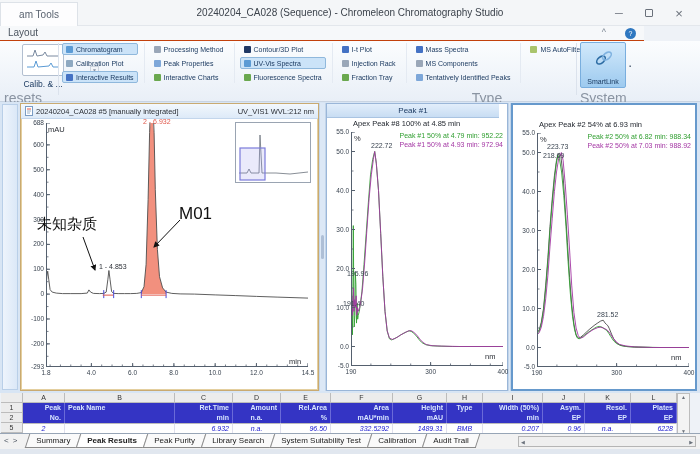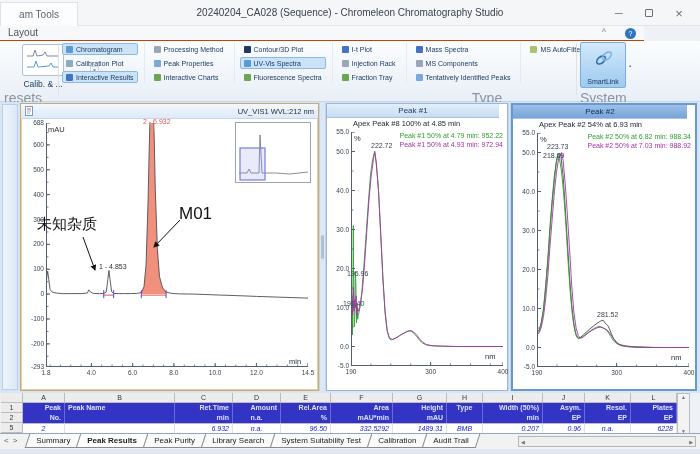--- a/index.html
+++ b/index.html
@@ -236,20 +236,21 @@
   <div class="left-strip"></div>
 
   <div class="chrom-panel">
     <div class="chrom-header">
       <svg width="8" height="10">
         <rect x="0.5" y="0.5" width="7" height="9" fill="#fff" stroke="#7a9cc4"></rect>
         <line x1="2" y1="3" x2="6" y2="3" stroke="#e0584b"></line>
           <line x1="2" y1="5" x2="6" y2="5" stroke="#9ab0c8"></line>
           <line x1="2" y1="7" x2="5" y2="7" stroke="#9ab0c8"></line>
       </svg>
+      <span>20240204_CA028 #5 [manually integrated]</span>
       <span class="chan">UV_VIS1 WVL:212 nm</span>
     </div>
     <div class="chrom-body" id="wrap-chrom">
       <svg id="svg-chrom" class="plot-svg" style="left:25px;top:4px;" width="262" height="244">
           <polygon points="95.3,171.1 95.3,169.6 98.0,163.7 100.1,141.3 102.1,76.6 103.6,9.5 104.4,0.0 106.9,0.0 108.1,9.5 109.3,66.7 111.4,126.4 113.5,153.7 116.6,164.9 120.1,169.1 120.1,171.1" fill="#f2907e" stroke-width="1"></polygon>
           <polyline points="0.0,164.9 0.8,153.7 1.7,148.2 2.7,156.2 4.1,166.6 6.2,169.1 10.3,170.1 16.5,170.6 24.8,170.6 35.1,170.6 41.3,170.1 42.9,166.9 44.6,169.1 47.4,170.4 53.6,170.6 57.8,170.4 60.2,169.1 61.9,156.2 62.9,147.5 64.0,156.2 65.6,168.6 67.7,170.4 72.2,170.6 78.4,170.6 84.6,170.6 90.8,170.4 95.3,169.6 98.0,163.7 100.1,141.3 102.1,76.6 103.6,9.5 104.4,-17.9 106.9,-17.9 108.1,9.5 109.3,66.7 111.4,126.4 113.5,153.7 116.6,164.9 120.1,169.1 125.8,170.4 134.1,170.9 148.5,171.1 169.2,171.9 189.8,172.6 210.4,173.4 231.1,174.1 262.0,175.1" fill="none" stroke="#4d4d4d" stroke-width="0.9"></polyline>
           <line x1="0.5" y1="0" x2="0.5" y2="244" stroke="#55606e" stroke-width="1"></line>
           <line x1="0" y1="243.5" x2="262" y2="243.5" stroke="#55606e" stroke-width="1"></line>
           <line x1="0" y1="233.30479102956167" x2="2.5" y2="233.30479102956167" stroke="#55606e" stroke-width="0.8"></line>
           <line x1="0" y1="220.868501529052" x2="2.5" y2="220.868501529052" stroke="#55606e" stroke-width="0.8"></line>
@@ -426,21 +427,20 @@
         <span class="tick tx" style="left: 162px; top: 250px; width: 28px;">400</span>
         <span class="spec-lab" style="left: 44px; top: 24px;">222.72</span>
         <span class="spec-lab" style="left: 20px; top: 152px;">195.96</span>
         <span class="spec-lab" style="left: 16px; top: 182px;">191.40</span>
       </div>
   </div>
 
   <div class="vsplit" style="left:508px;width:3px;"></div>
 
   <div class="peak-panel selected" style="left:511px;width:186px;">
-    <div class="peak-header">Peak #2</div>
     <div class="peak-body" id="wrap-p2">
       <span class="apex-title">Apex Peak #2 54% at 6.93 min</span>
       <svg id="svg-p2" class="plot-svg" style="left:24px;top:14px;" width="152" height="234">
           <polyline points="0.0,199.7 2.2,196.9 4.3,189.2 6.5,175.5 8.7,152.1 10.9,124.8 13.0,93.6 15.2,66.3 17.4,42.9 19.5,27.3 21.0,21.4 22.4,20.3 23.9,23.4 26.1,42.9 28.2,74.1 30.4,109.2 32.6,144.3 34.7,171.6 36.9,191.1 39.1,202.0 41.3,205.1 43.4,204.4 46.3,202.0 49.2,199.3 52.1,196.6 55.0,194.2 57.9,191.9 60.8,189.9 63.7,188.0 66.2,187.2 68.0,189.9 69.5,191.5 70.9,192.7 72.4,195.8 74.6,201.2 76.7,205.9 79.6,209.8 83.2,212.2 88.3,213.3 97.7,214.1 115.8,214.5 152.0,214.5" fill="none" stroke="#4a4a4a" stroke-width="0.9"></polyline>
           <polyline points="0.0,200.8 2.2,198.1 4.3,191.1 6.5,177.4 8.7,156.0 10.9,128.7 13.0,97.5 15.2,70.2 17.4,46.8 19.2,31.2 20.8,22.2 22.4,25.3 24.6,39.0 26.8,62.4 29.0,93.6 31.1,128.7 33.3,159.9 35.5,183.3 37.6,196.9 39.8,204.4 42.0,205.9 44.9,204.4 47.8,202.0 50.7,199.7 53.6,197.7 56.5,195.8 59.4,194.2 62.2,193.4 65.1,194.2 67.3,195.8 69.5,197.3 71.7,200.1 73.8,203.6 76.7,207.9 79.6,210.6 84.0,212.6 90.5,213.7 101.3,214.1 123.0,214.5 152.0,214.5" fill="none" stroke="#2f9e2f" stroke-width="0.9"></polyline>
           <polyline points="0.0,202.0 2.2,199.7 4.3,194.2 6.5,183.3 8.7,165.8 10.9,142.3 13.0,113.1 15.2,85.8 17.4,58.5 19.5,39.0 21.7,25.3 24.4,19.5 26.1,27.3 28.2,50.7 30.4,81.9 32.6,117.0 34.7,152.1 36.9,179.4 39.1,195.0 41.3,202.8 43.4,205.1 46.3,204.0 49.2,201.6 52.1,199.3 55.0,197.3 57.9,195.8 60.8,194.6 63.7,194.2 66.2,195.0 68.8,196.2 70.9,197.7 73.1,200.5 76.0,204.8 78.9,208.7 82.5,211.4 88.3,212.9 97.7,213.9 115.8,214.5 152.0,214.5" fill="none" stroke="#a335a3" stroke-width="0.9"></polyline>
           <line x1="0.5" y1="0" x2="0.5" y2="234" stroke="#55606e" stroke-width="1"></line>
           <line x1="0" y1="233.5" x2="152" y2="233.5" stroke="#55606e" stroke-width="1"></line>
           <line x1="0" y1="234" x2="2.5" y2="234" stroke="#55606e" stroke-width="0.8"></line>
           <line x1="0" y1="214.5" x2="2.5" y2="214.5" stroke="#55606e" stroke-width="0.8"></line>

